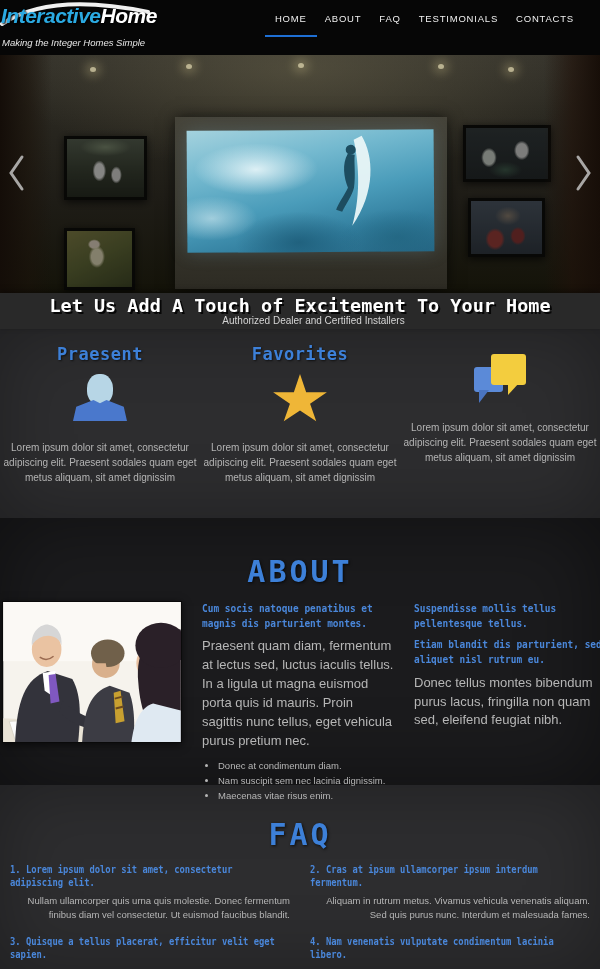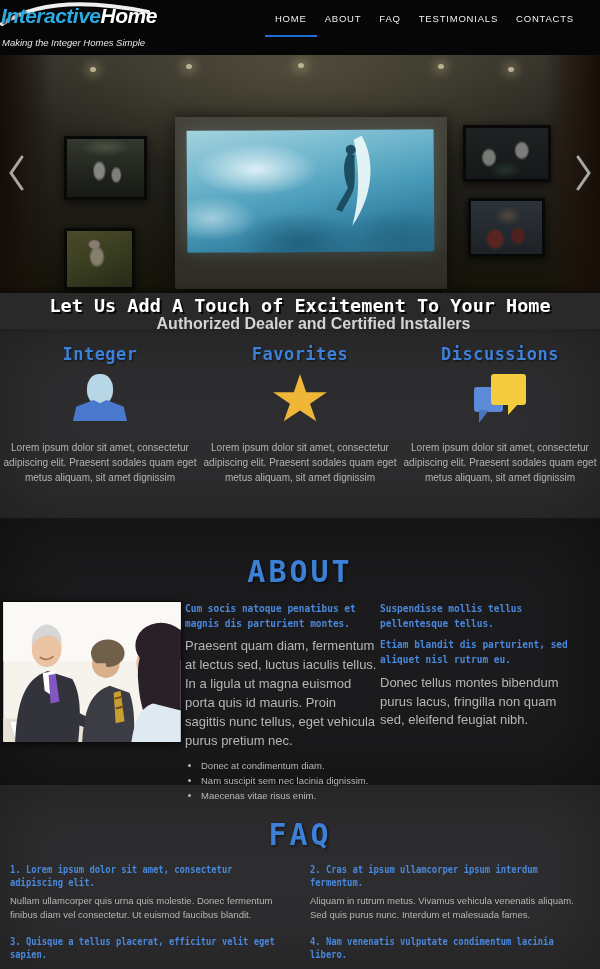--- a/index.html
+++ b/index.html
@@ -73,21 +73,21 @@
       linear-gradient(180deg, #4c5866 0%, #313a44 100%); }
   .carousel-arrow { position:absolute; top:98px; width:22px; height:40px; cursor:pointer; opacity:0.8; }
   .carousel-arrow.prev { left:6px; }
   .carousel-arrow.next { right:6px; }
 
   
   .headline-band { height:36px; background:#292929; text-align:center; padding-top:2px;
     box-shadow:0 -2px 6px rgba(0,0,0,0.4); position:relative; z-index:4; }
   .headline { font-size:18.5px; color:#ffffff; letter-spacing:0; white-space:nowrap;
     text-shadow:2px 2px 0 rgba(0,0,0,0.85); }
-  .subheadline { font-size:16px; font-weight:700; color:#d4d4d4; margin-top:-1px;margin-left:27px; }
+  .subheadline { font-size:10px; font-weight:400; color:#d4d4d4; margin-top:-1px;margin-left:27px; }
 
   
   .features { height:189px; background:#2d2d2f; display:flex; padding-top:15px;
     box-shadow:inset 0 0 70px rgba(0,0,0,0.30); }
   .feature { flex:1; text-align:center; }
   .feature-title { font-size:17px; color:#3d80d8; letter-spacing:0.5px; text-shadow:1px 1px 2px rgba(0,0,0,0.6); }
   .feature-icon-box { height:62px; margin-top:10px; position:relative; }
   .feature-text { font-size:10px; color:#b4b4b4; line-height:1.5; width:198px; margin:4px auto 0; }
 
   .person-icon { width:54px; margin:0 auto; }
@@ -103,34 +103,34 @@
   .chat-bubble-yellow { position:absolute; left:17px; top:0; width:35px; height:31px; background:#f3cd3e; border-radius:3px; z-index:2; }
   .chat-tail-yellow { position:absolute; left:34px; top:29px; width:0; height:0; z-index:2;
     border-style:solid; border-width:12px 11px 0 0; border-color:#f3cd3e transparent transparent transparent; }
 
   
   .about { height:267px; background:#1b1b1d; padding-top:36px; box-shadow:inset 0 0 80px rgba(0,0,0,0.45); }
   .section-title { font-size:30px; letter-spacing:3px; color:#3d80d8; text-align:center;
     text-shadow:1px 1px 3px rgba(0,0,0,0.7); }
   .about-row { display:flex; margin-top:12px; padding:0 10px 0 2px; }
   .about-photo { width:180px; height:142px; border:1px solid #0a0a0a; flex:none; box-shadow:0 2px 8px rgba(0,0,0,0.6); }
-  .about-col { margin-left:3px; width:192px; flex:none; }
+  .about-col { margin-left:20px; width:192px; flex:none; }
   .about-col.last { width:188px; }
   .about-h { font-size:10.5px; line-height:1.4; color:#4a87da; margin-bottom:7px;
     transform:scaleX(0.9); transform-origin:left top; width:111%; }
   .about-p { font-size:13px; color:#b6b6b6; line-height:1.45; margin-bottom:9px; }
   .about-bullets { margin:2px 0 0 16px; }
   .about-bullets li { font-size:9.5px; color:#b6b6b6; line-height:1.55; }
 
   
   .faq { height:184px; background:#2d2d2f; padding-top:32px; box-shadow:inset 0 0 70px rgba(0,0,0,0.30); }
   .faq-grid { display:grid; grid-template-columns:1fr 1fr; column-gap:20px; row-gap:13px; padding:0 10px; margin-top:11px; }
   .faq-q { font-size:10px; color:#4a87da; margin-bottom:5px; line-height:1.3;
     transform:scaleX(0.88); transform-origin:left top; width:113%; }
-  .faq-a { font-size:9.5px; color:#b6b6b6; line-height:1.45; }
+  .faq-a { font-size:9.5px; color:#b6b6b6; line-height:1.45;text-align:right; }
 </style>
 </head>
 <body>
 
 <div class="page">
 
   <div class="header">
     <div class="logo">
       <svg class="logo-swoosh" width="152" height="26" viewBox="0 0 152 26">
         <path d="M2 23 Q 50 -9 148 11" stroke="#f0f0f0" stroke-width="4" fill="none" stroke-linecap="round"></path>
@@ -184,38 +184,37 @@
     </div>
   </div>
 
   <div class="headline-band">
     <div class="headline techno">Let Us Add A Touch of Excitement To Your Home</div>
     <div class="subheadline">Authorized Dealer and Certified Installers</div>
   </div>
 
   <div class="features">
     <div class="feature">
-      <div class="feature-title techno">Integer</div>
+      <div class="feature-title techno">Praesent</div>
       <div class="feature-icon-box">
         <div class="person-icon">
           <div class="person-head"></div>
           <div class="person-body"></div>
         </div>
       </div>
       <div class="feature-text">Lorem ipsum dolor sit amet, consectetur adipiscing elit. Praesent sodales quam eget metus aliquam, sit amet dignissim</div>
     </div>
     <div class="feature">
       <div class="feature-title techno">Favorites</div>
       <div class="feature-icon-box">
         <div class="star-icon"></div>
       </div>
       <div class="feature-text">Lorem ipsum dolor sit amet, consectetur adipiscing elit. Praesent sodales quam eget metus aliquam, sit amet dignissim</div>
     </div>
     <div class="feature">
-      <div class="feature-title techno">Discussions</div>
       <div class="feature-icon-box">
         <div class="chat-icon">
           <div class="chat-bubble-blue"></div>
           <div class="chat-tail-blue"></div>
           <div class="chat-bubble-yellow"></div>
           <div class="chat-tail-yellow"></div>
         </div>
       </div>
       <div class="feature-text">Lorem ipsum dolor sit amet, consectetur adipiscing elit. Praesent sodales quam eget metus aliquam, sit amet dignissim</div>
     </div>

